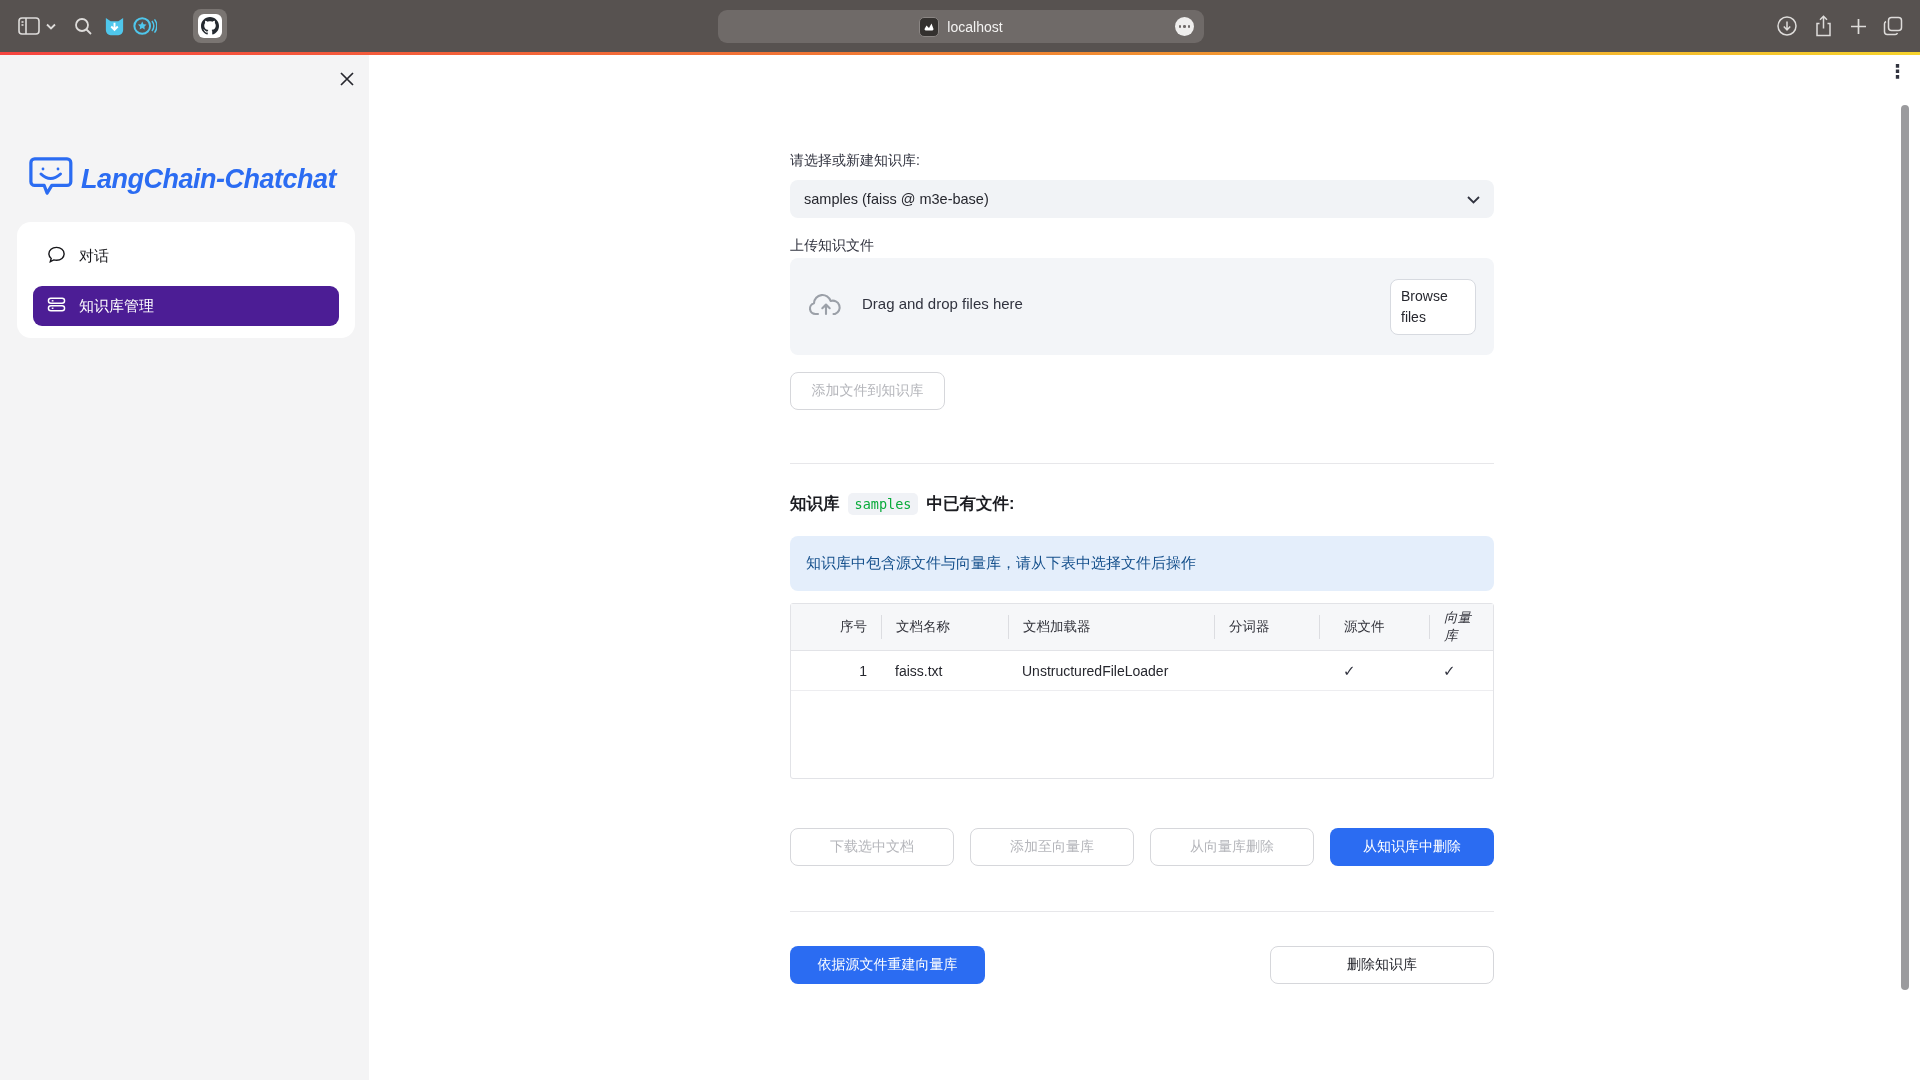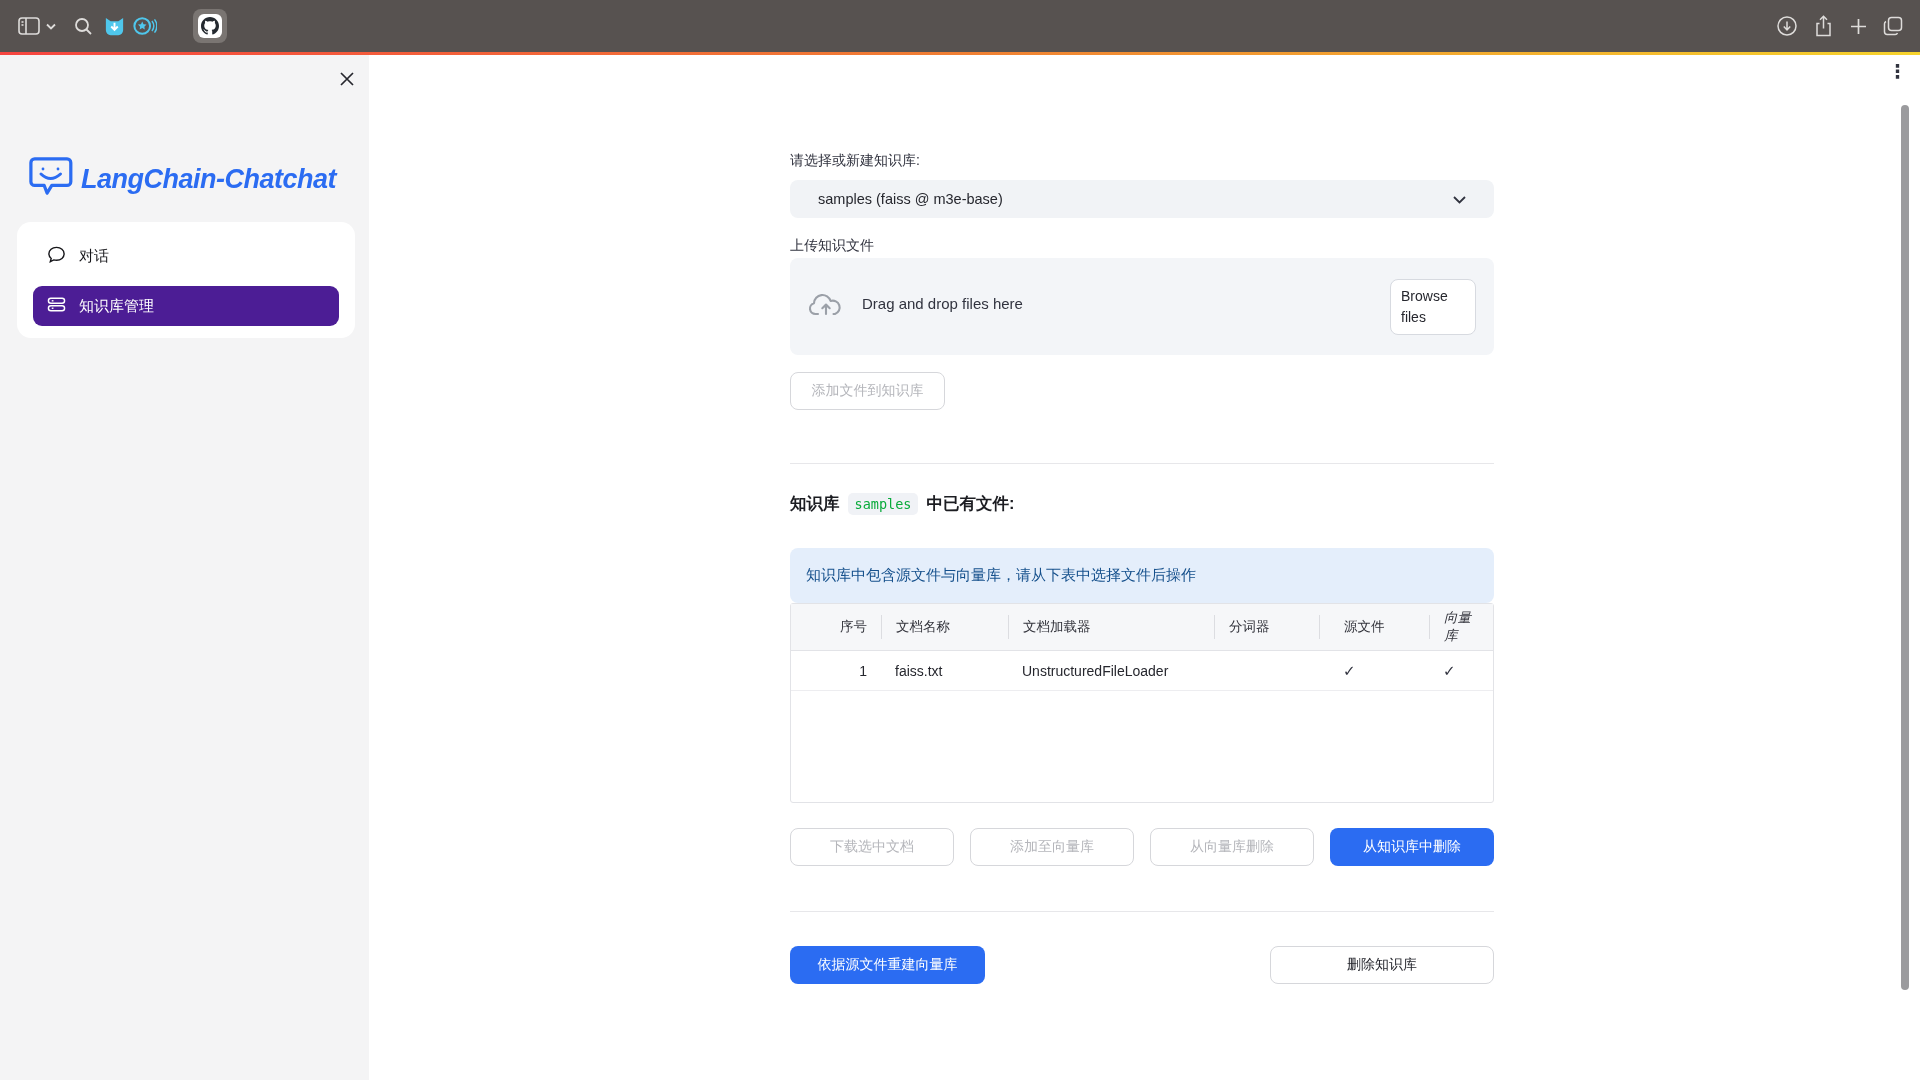--- a/index.html
+++ b/index.html
@@ -30,43 +30,43 @@
   #sidebar { position:absolute; left:0; top:55px; width:369px; height:1025px; background:#f4f4f5; }
   #sidebar-close { position:absolute; left:336px; top:13px; width:22px; height:22px; display:flex; align-items:center; justify-content:center; cursor:pointer; }
   #logo { position:absolute; left:28px; top:101px; display:flex; align-items:center; gap:7px; }
   #logo-text { color:#2b6cf2; font-size:27px; font-weight:700; font-style:italic; letter-spacing:-0.5px; white-space:nowrap; }
   #menu-card { position:absolute; left:17px; top:167px; width:338px; height:116px; background:#fff; border-radius:14px; padding:14px 16px; }
   .menu-item { height:40px; display:flex; align-items:center; gap:13px; padding:0 14px; border-radius:9px; font-size:15px; color:#16161a; cursor:pointer; }
   .menu-item.active { background:#4c1d95; color:#fff; margin-top:10px; }
 
   
   .label { position:absolute; font-size:14px; color:#31333f; }
-  #kb-select { position:absolute; left:790px; top:180px; width:704px; height:38px; background:#f1f3f6; border-radius:8px; display:flex; align-items:center; padding:0 28px; cursor:pointer; }
+  #kb-select { position:absolute; left:790px; top:180px; width:704px; height:38px; background:#f1f3f6; border-radius:8px; display:flex; align-items:center; padding:0 14px; cursor:pointer; }
   #kb-select .value { font-size:14.5px; color:#26272e; flex:1; }
 
   #dropzone { position:absolute; left:790px; top:258px; width:704px; height:97px; background:#f3f5f8; border-radius:8px; display:flex; align-items:center; padding:0 18px; }
   #dz-cloud { margin-right:18px; }
   #dz-texts { flex:1; padding-right:14px; }
   #dz-title { font-size:15px; color:#31333f; margin-bottom:7px; }
   #dz-hint { font-size:12.5px; color:#7d8087; line-height:1.45; max-width:530px; }
   #browse-btn { width:86px; min-height:47px; background:#fff; border:1px solid #d7dae0; border-radius:8px; font-size:14px; color:#26272e; display:flex; align-items:center; justify-content:center; text-align:left; line-height:1.5; padding:6px 10px; cursor:pointer; }
 
   .btn { position:absolute; height:38px; border-radius:8px; display:flex; align-items:center; justify-content:center; font-size:14px; cursor:pointer; background:#fff; }
   .btn.disabled { border:1px solid #d6d7db; color:#b5b6bb; cursor:default; }
   .btn.primary { background:#2b6cf2; color:#fff; border:none; }
   .btn.secondary { border:1px solid #d6d7db; color:#26272e; }
 
   .divider { position:absolute; left:790px; width:704px; height:1px; background:#e7e7ea; }
 
   #kb-heading { position:absolute; left:790px; top:493px; font-size:16.5px; font-weight:700; color:#1c1d22; display:flex; align-items:center; gap:8px; }
   #kb-chip { font-family:"DejaVu Sans Mono","Liberation Mono",monospace; font-weight:400; font-size:13.5px; color:#09ab3b; background:#f0f2f6; border-radius:5px; padding:3px 7px; }
 
-  #info-box { position:absolute; left:790px; top:548px; width:704px; height:55px; background:#e4eefb; border-radius:8px; display:flex; align-items:center; padding:0 16px; color:#15508c; font-size:15px; font-weight:500; }
-
-  #file-table { position:absolute; left:790px; top:603px; width:704px; height:200px; border:1px solid #e2e3e7; border-radius:3px; background:#fff; font-size:14px; }
+  #info-box { position:absolute; left:790px; top:536px; width:704px; height:55px; background:#e4eefb; border-radius:8px; display:flex; align-items:center; padding:0 16px; color:#15508c; font-size:15px; font-weight:500; }
+
+  #file-table { position:absolute; left:790px; top:603px; width:704px; height:176px; border:1px solid #e2e3e7; border-radius:3px; background:#fff; font-size:14px; }
   #file-table .thead { display:flex; height:47px; background:#f6f7f9; border-bottom:1px solid #e2e3e7; align-items:center; }
   #file-table .th { font-size:13.5px; font-weight:500; color:#33343c; padding:0 14px; display:flex; align-items:center; height:24px; }
   #file-table .th + .th { border-left:1px solid #dcdde1; }
   #file-table .trow { display:flex; height:40px; border-bottom:1px solid #ededf0; align-items:center; color:#26272e; }
   #file-table .td { padding:0 14px; white-space:nowrap; overflow:hidden; }
   .c1 { width:90px; justify-content:flex-end; text-align:right; }
   .c2 { width:127px; }
   .c3 { width:206px; }
   .c4 { width:105px; }
   .c5 { width:110px; padding-left:24px !important; }
@@ -111,20 +111,35 @@
     </svg>
   </div>
   <div id="ext-github-wrap">
     <div id="github-tile">
       <svg width="18" height="18" viewBox="0 0 24 24" fill="#24292f">
         <path d="M12 0C5.37 0 0 5.37 0 12c0 5.3 3.44 9.8 8.2 11.39.6.11.82-.26.82-.58 0-.28-.01-1.04-.02-2.04-3.34.73-4.04-1.61-4.04-1.61-.55-1.39-1.33-1.76-1.33-1.76-1.09-.74.08-.73.08-.73 1.2.09 1.84 1.24 1.84 1.24 1.07 1.83 2.8 1.3 3.49 1 .11-.78.42-1.31.76-1.61-2.66-.3-5.47-1.33-5.47-5.93 0-1.31.47-2.38 1.24-3.22-.12-.3-.54-1.52.12-3.18 0 0 1-.32 3.3 1.23.96-.27 1.98-.4 3-.4s2.05.14 3.01.4c2.29-1.55 3.3-1.23 3.3-1.23.65 1.65.24 2.87.12 3.18.77.84 1.23 1.91 1.23 3.22 0 4.61-2.8 5.62-5.48 5.92.43.37.81 1.1.81 2.22 0 1.61-.01 2.9-.01 3.29 0 .32.21.7.82.58C20.57 21.8 24 17.3 24 12c0-6.63-5.37-12-12-12z"></path>
       </svg>
     </div>
   </div>
 
+  <div id="urlbar">
+    <span class="favicon">
+      <svg width="12" height="12" viewBox="0 0 24 24" fill="#fff">
+        <path d="M3 16 l4-7 5 5 5-9 4 11 c0 2-2 3-4 3 H7 c-2 0-4-1-4-3 z"></path>
+      </svg>
+    </span>
+    <span class="url-text">localhost</span>
+    <span id="url-ellipsis">
+      <span class="dots">
+          <span></span>
+          <span></span>
+          <span></span>
+        </span>
+    </span>
+  </div>
 
   <div class="tb-icon" style="left:1772px;width:30px;">
     <svg width="22" height="22" viewBox="0 0 22 22" fill="none" stroke="#dedcda" stroke-width="1.5">
       <circle cx="11" cy="11" r="9"></circle>
         <path d="M11 6.5 v8 M7.8 11.5 l3.2 3.4 3.2-3.4"></path>
     </svg>
   </div>
   <div class="tb-icon" style="left:1808px;width:30px;">
     <svg width="21" height="23" viewBox="0 0 21 23" fill="none" stroke="#dedcda" stroke-width="1.5">
       <path d="M6.5 8.5 H4 v12 h13 v-12 h-2.5"></path>

